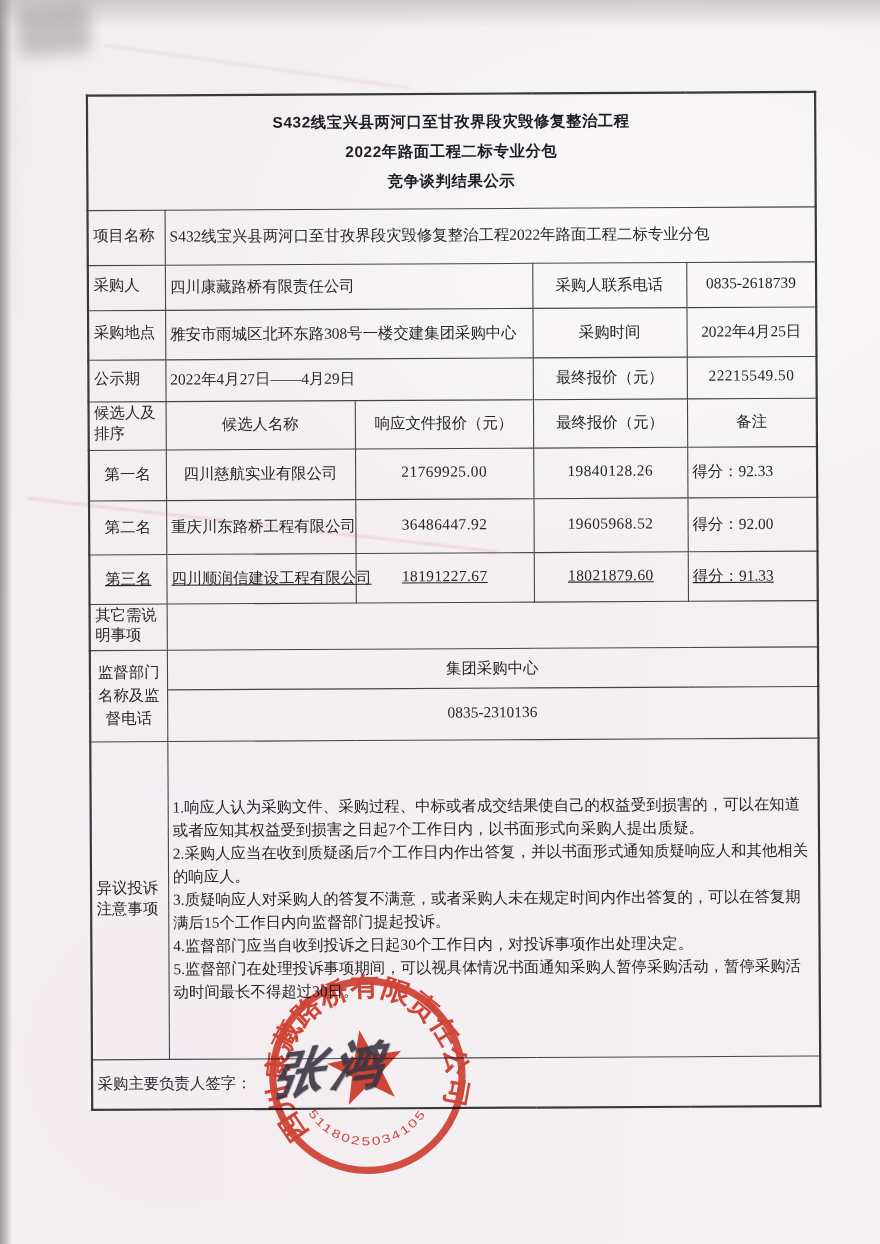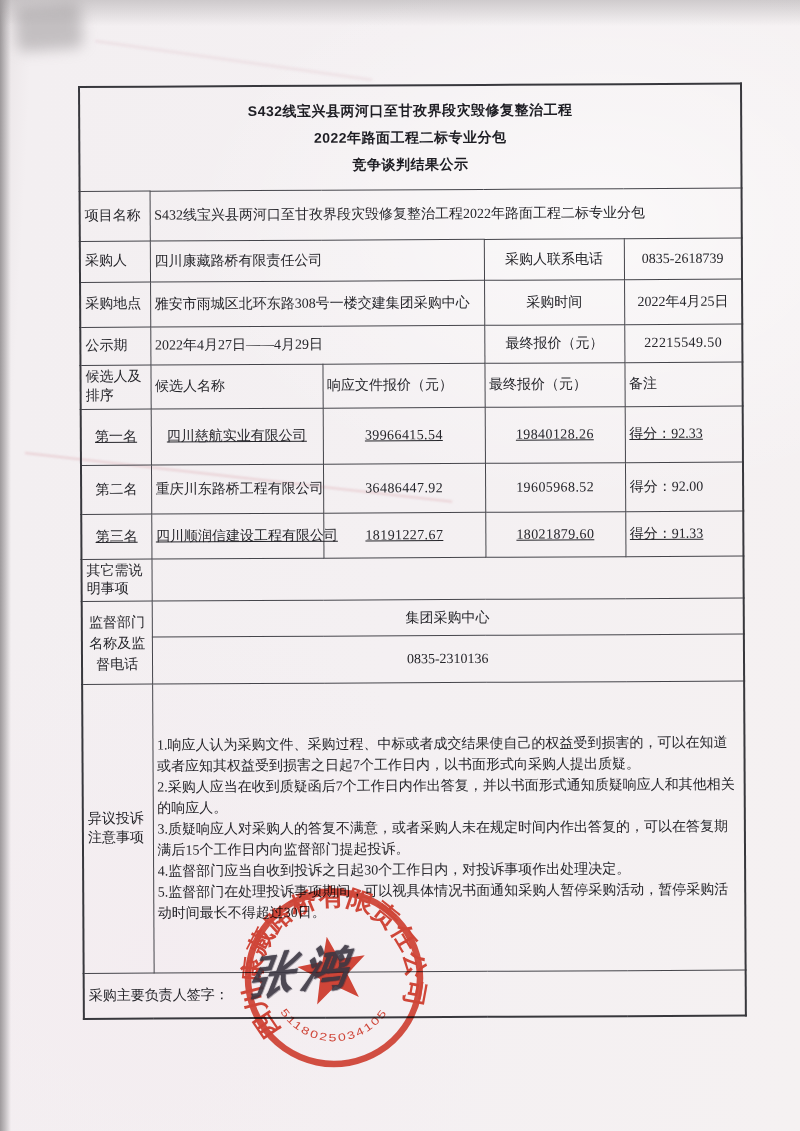--- a/index.html
+++ b/index.html
@@ -67,29 +67,29 @@
   }
   .pre { white-space: pre-line; }
   .lbl { padding-left: 6px; line-height: 1.35; }
   .lbl-center { text-align: center; line-height: 1.5; }
   .val-left { padding-left: 10px; }
   .nowrap { white-space: nowrap; overflow: hidden; }
   .center { text-align: center; }
   .num { font-size: 13px; letter-spacing: .4px; text-align: center; }
   .name-cell { font-size: 12px; text-align: center; white-space: nowrap; }
   .remark-cell { padding-left: 12px; font-size: 14px; margin-top: 40px; }
-  .head-cell { font-size: 13.5px; }
+  .head-cell { text-align: center; font-size: 13.5px; }
 
   .r-title    td { height: 104px; }
   .r-name     td { height: 50px; }
   .r-buyer    td { height: 41px; }
   .r-loc      td { height: 45px; }
   .r-pub      td { height: 38px; }
   .r-chead    td { height: 44px; }
-  .r-cand1    td { height: 56px; text-decoration: underline; }
+  .r-cand1    td { height: 46px; }
   .r-cand2    td { height: 49px; }
   .r-cand3    td { height: 45px; text-decoration: underline; }
   .r-other    td { height: 38px; }
   .r-sup1     td { height: 36px; }
   .r-sup2     td { height: 47px; }
   .r-objection td { height: 289px; }
   .r-sign     td { height: 45px; }
 
   .objection-cell {
     vertical-align: middle; padding: 52px 12px 30px 12px;
@@ -172,21 +172,21 @@
 排序</td>
       <td class="head-cell">候选人名称</td>
       <td class="head-cell">响应文件报价（元）</td>
       <td class="head-cell">最终报价（元）</td>
       <td class="head-cell">备注</td>
     </tr>
 
     <tr class="r-cand1">
       <td class="center">第一名</td>
       <td class="name-cell">四川慈航实业有限公司</td>
-      <td class="num">39966415.54</td>
+      <td class="num">21769925.00</td>
       <td class="num">19840128.26</td>
       <td class="remark-cell">得分：92.33</td>
     </tr>
 
     <tr class="r-cand2">
       <td class="center">第二名</td>
       <td class="name-cell">重庆川东路桥工程有限公司</td>
       <td class="num">36486447.92</td>
       <td class="num">19605968.52</td>
       <td class="remark-cell">得分：92.00</td>

